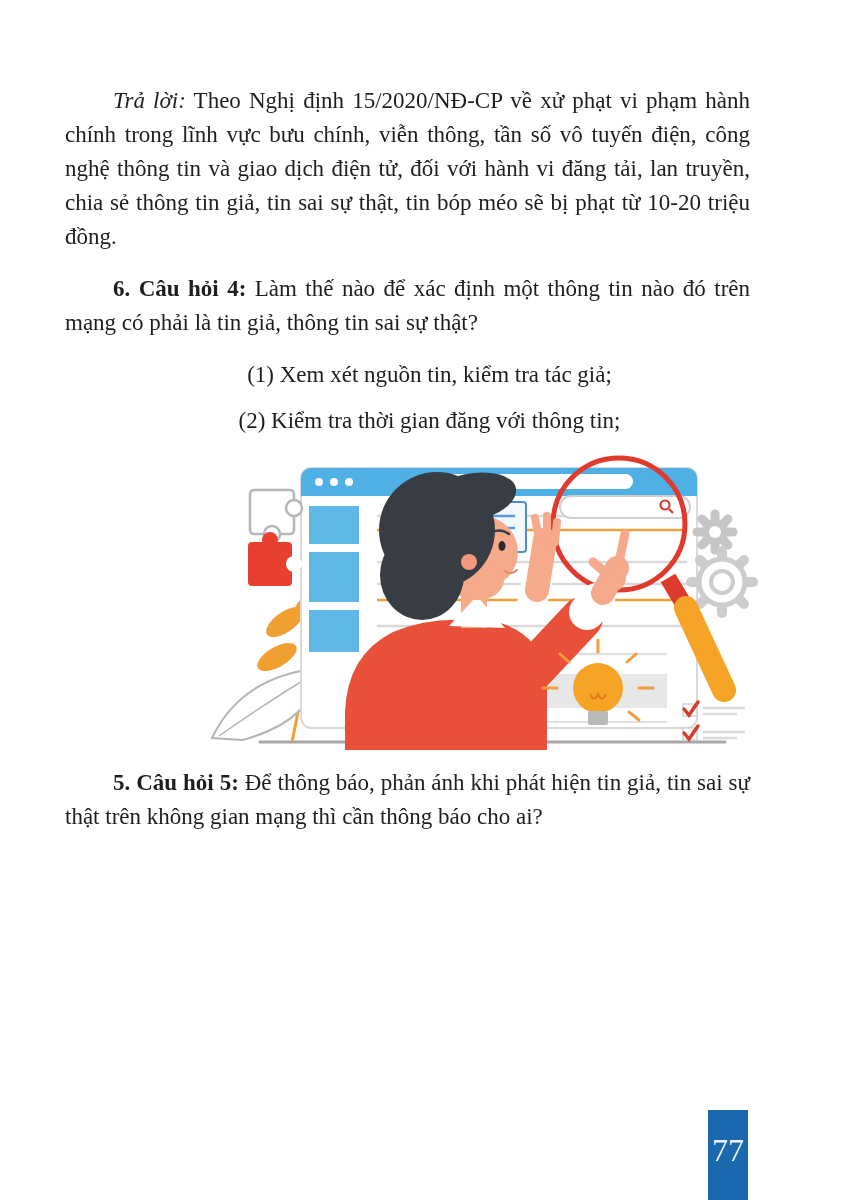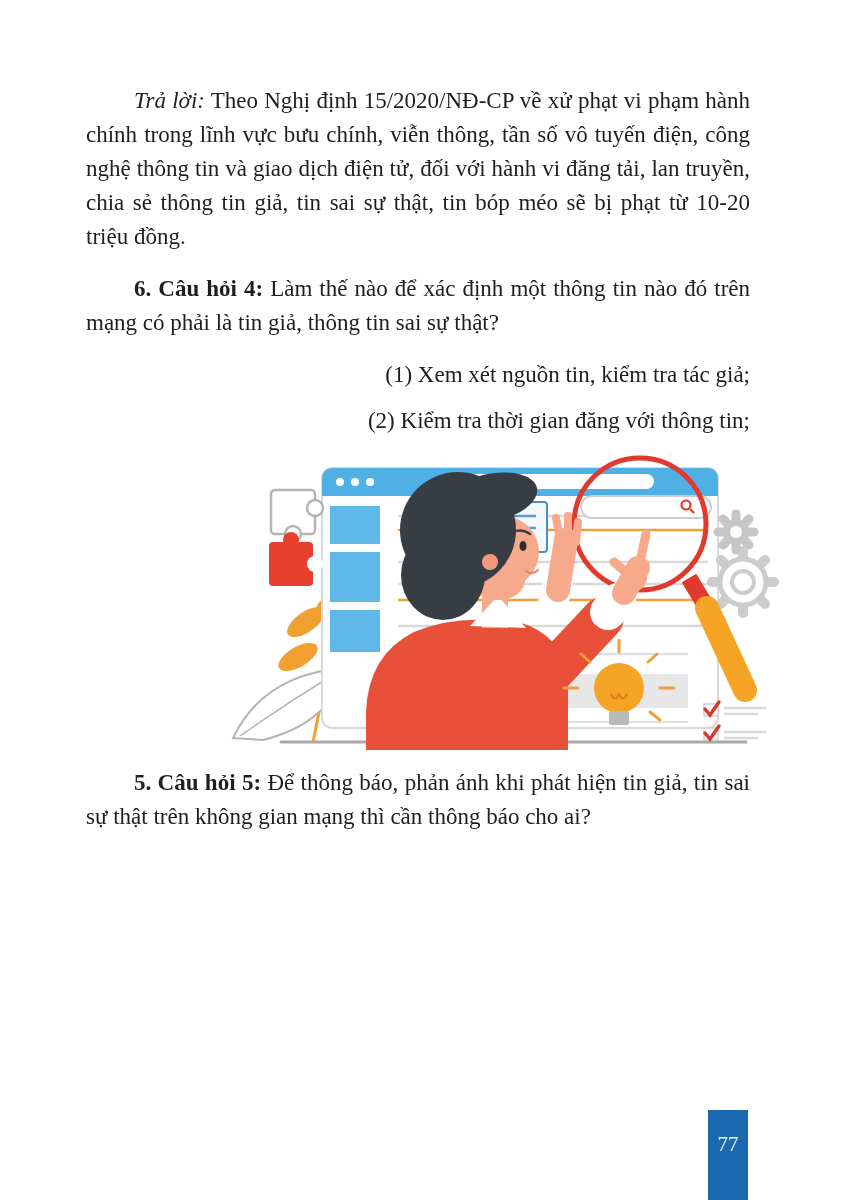--- a/index.html
+++ b/index.html
@@ -7,59 +7,59 @@
   .page {
     position: relative;
     width: 844px;
     height: 1200px;
     background: #ffffff;
     overflow: hidden;
     font-family: "Liberation Serif", "DejaVu Serif", serif;
     color: #1e1e1e;
   }
   .content {
-    padding: 84px 94px 0 86px;
+    padding: 84px 94px 0 65px;
   }
   .para {
     margin: 0 0 18px 0;
     font-size: 23px;
     line-height: 34px;
     text-align: justify;
     text-indent: 48px;
   }
   .para .lbl-italic { font-style: italic; }
   .para .lbl-bold { font-weight: bold; }
   .list-item {
     margin: 0 0 12px 0;
     font-size: 23px;
     line-height: 34px;
     text-indent: 44px;
     white-space: nowrap;
-    text-align: right;
+    text-align: center;
   }
   .illustration-wrap {
     margin: 6px 0 0 132px;
     width: 580px;
     height: 300px;
   }
   .q5 { margin-top: 16px; }
   .page-number-bar {
     position: absolute;
     left: 708px;
     top: 1110px;
     width: 40px;
     height: 90px;
     background: #1a69ae;
     text-align: center;
   }
   .page-number-bar span {
     display: inline-block;
     margin-top: 22px;
     color: #eef2f7;
-    font-size: 21px;
+    font-size: 32px;
     font-family: "Liberation Serif", "DejaVu Serif", serif;
   }
 </style>
 </head>
 <body>
 
 <div class="page">
   <div class="content">
 
     <p class="para"><span class="lbl-italic">Trả lời:</span>

